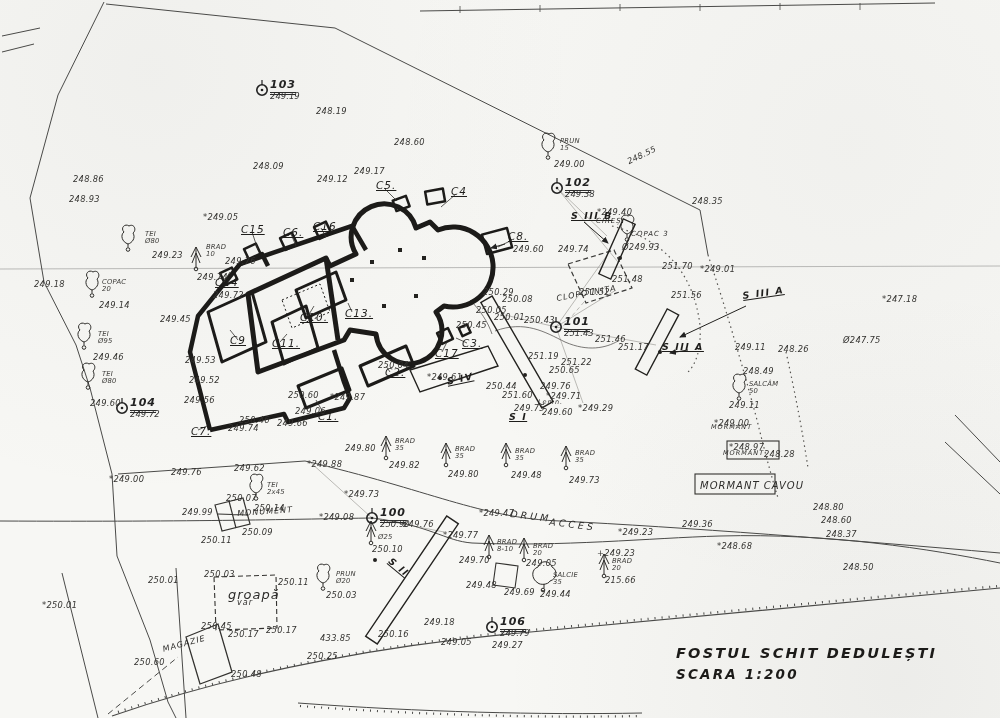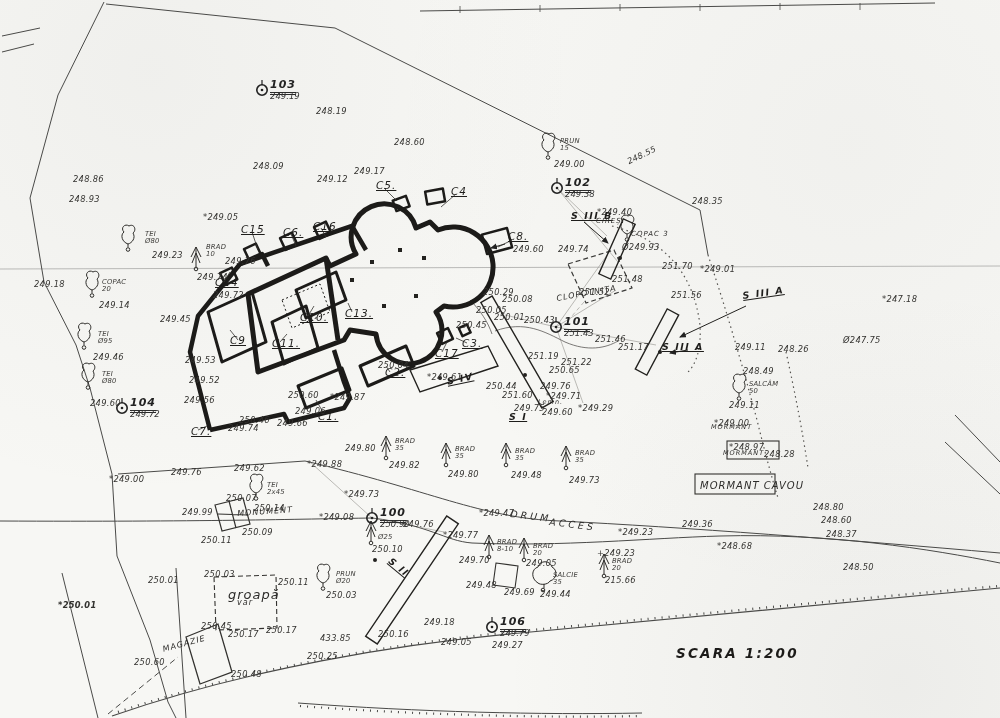--- a/index.html
+++ b/index.html
@@ -349,21 +349,21 @@
       <span class="lbl elev" style="left: 320px; top: 634px;">433.85</span>
       <span class="lbl elev" style="left: 307px; top: 652px;">250.25</span>
       <span class="lbl elev" style="left: 378px; top: 630px;">250.16</span>
       <span class="lbl elev" style="left: 231px; top: 670px;">250.48</span>
       <span class="lbl elev" style="left: 134px; top: 658px;">250.60</span>
       <span class="lbl elev" style="left: 201px; top: 622px;">250.45</span>
       <span class="lbl elev" style="left: 266px; top: 626px;">250.17</span>
       <span class="lbl elev" style="left: 228px; top: 630px;">250.17</span>
       <span class="lbl elev" style="left: 204px; top: 570px;">250.03</span>
       <span class="lbl elev" style="left: 278px; top: 578px;">250.11</span>
-      <span class="lbl elev" style="left: 58px; top: 601px; font-weight: bold;">*250.01</span>
+      <span class="lbl elev" style="left: 42px; top: 601px;">*250.01</span>
       <span class="lbl elev" style="left: 148px; top: 576px;">250.01</span>
       <span class="lbl elev" style="left: 226px; top: 494px;">250.07</span>
       <span class="lbl elev" style="left: 182px; top: 508px;">249.99</span>
       <span class="lbl elev" style="left: 242px; top: 528px;">250.09</span>
       <span class="lbl elev" style="left: 201px; top: 536px;">250.11</span>
       <span class="lbl elev" style="left: 254px; top: 504px;">250.14</span>
       <span class="lbl elev" style="left: 372px; top: 545px;">250.10</span>
       <span class="lbl clabel" style="left: 318px; top: 411px;">C1.</span>
       <span class="lbl clabel" style="left: 385px; top: 367px;">C2.</span>
       <span class="lbl clabel" style="left: 462px; top: 338px;">C3.</span>
@@ -434,15 +434,16 @@
       <span class="lbl treename" style="left: 533px; top: 543px;">BRAD<br>20</span>
       <span class="lbl elev" style="left: 526px; top: 559px;">249.05</span>
       <span class="lbl treename" style="left: 553px; top: 572px;">SALCIE<br>35</span>
       <span class="lbl elev" style="left: 540px; top: 590px;">249.44</span>
       <span class="lbl treename" style="left: 612px; top: 558px;">BRAD<br>20</span>
       <span class="lbl elev" style="left: 605px; top: 576px;">215.66</span>
       <span class="lbl treename" style="left: 378px; top: 534px;">Ø25</span>
     </div>
 
   <div id="titleblock">
+    <div class="title-line">FOSTUL SCHIT DEDULEȘTI</div>
     <div class="title-line small">SCARA 1:200</div>
   </div>
 </div>
 
 </body></html>

